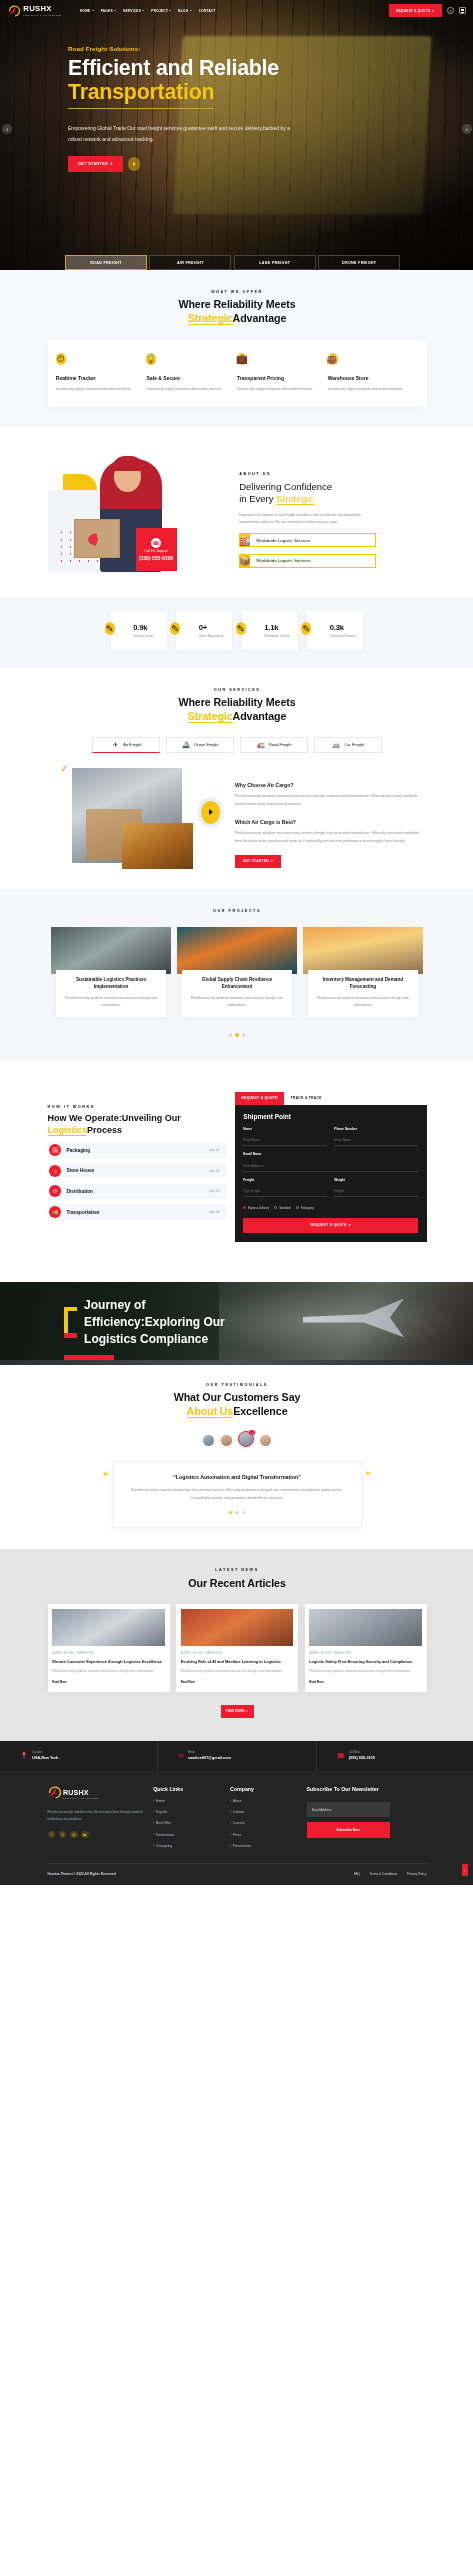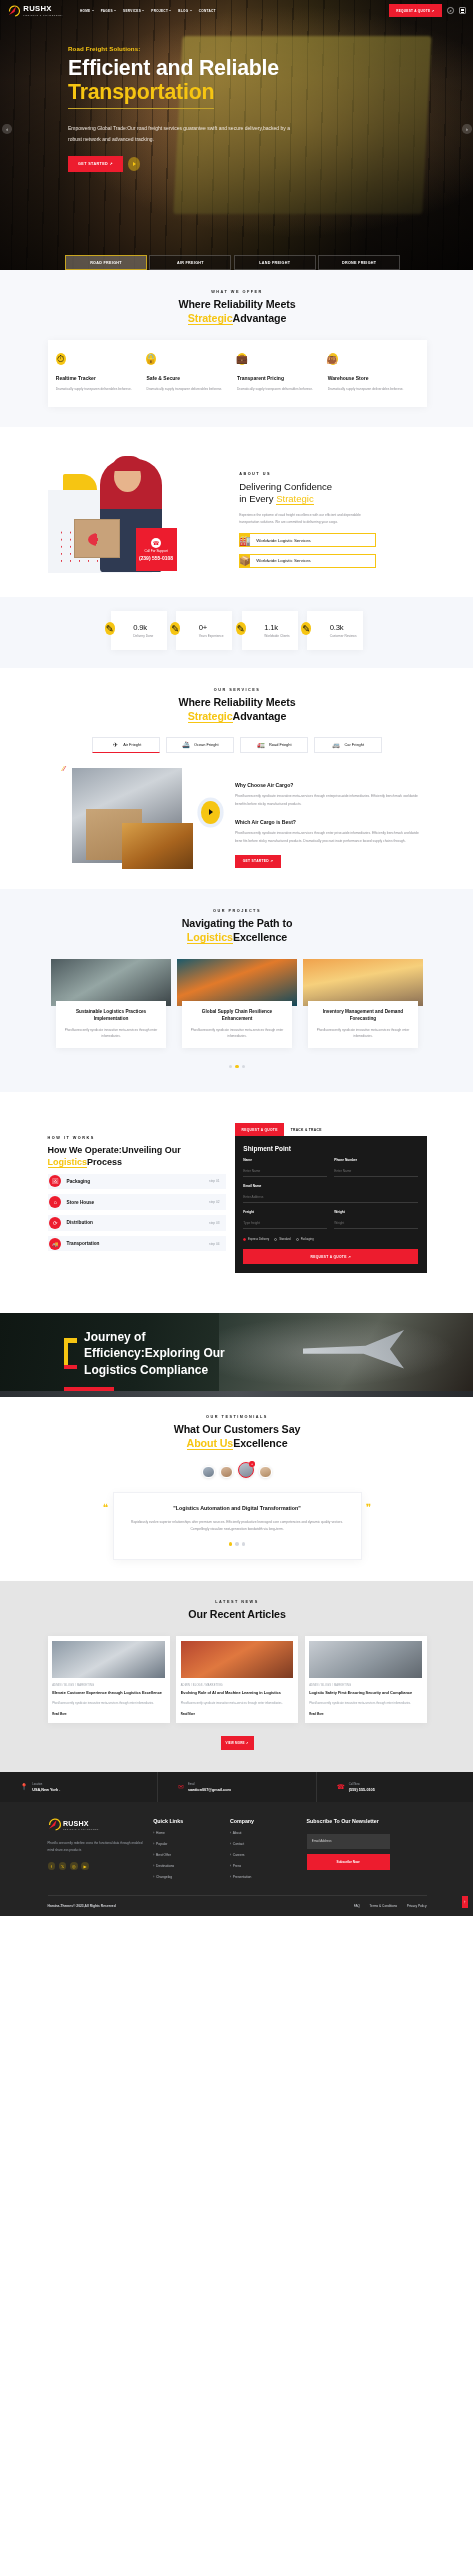--- a/index.html
+++ b/index.html
@@ -97,21 +97,21 @@
   .ab-feat .fi{width:10px;background:#f6c512;display:flex;align-items:center;justify-content:center;}
   .ab-feat .ft{flex:1;display:flex;align-items:center;padding-left:6px;font-size:4.4px;font-weight:500;height:12px;}
 
   
   .stats-wrap{background:#f5f7fb;padding:14.2px 0 18px;}
   .stats{display:flex;justify-content:center;gap:9.5px;}
   .stat{position:relative;width:56px;height:39px;background:#fff;box-shadow:0 1.2px 7.1px rgba(0,0,0,.05);
     display:flex;flex-direction:column;justify-content:center;padding-left:22.5px;}
   .stat .sic{position:absolute;left:-6px;top:11.3px;width:10px;height:12.4px;border-radius:50%;background:#f6c512;
     display:flex;align-items:center;justify-content:center;}
-  .stat .sn{font-size:7.7px;font-weight:400;letter-spacing:-0.2px;}
+  .stat .sn{font-size:7.7px;font-weight:700;letter-spacing:-0.2px;}
   .stat .sl{font-size:3.2px;color:#8d8d93;margin-top:1.8px;}
 
   
   .svc-tabs{display:flex;justify-content:center;gap:6px;margin-top:13px;}
   .svc-tab{width:68px;height:16.6px;border:0.6px solid #e6e8ee;display:flex;align-items:center;justify-content:center;gap:3px;
     font-size:3.9px;font-weight:500;cursor:pointer;background:#fff;}
   .svc-tab.on{border-bottom:1.2px solid #ed1c2e;}
   .svc-ic{width:9.5px;height:8.3px;display:flex;align-items:center;justify-content:center;font-size:6.5px;}
   .svc-body{display:flex;gap:9.5px;margin-top:12px;align-items:flex-start;}
   .svc-media{position:relative;width:178px;height:104px;}
@@ -476,24 +476,20 @@
           <div class="svc-p">Phosfluorescently syndicate innovative meta-services through enter prise-wide infomediaries. Efficiently benchmark worldwide bene fits before sticky manufactured products. Dramatically procrast inate performance based supply chains through.</div>
           <span class="btn-sm-red">GET STARTED ↗</span>
         </div>
       </div>
     </div>
   </section>
 
   <section class="prj-wrap">
     <div class="container">
       <div class="kick">OUR PROJECTS</div>
-      <h2 class="h2">
-        <span>Navigating the Path to</span><br>
-        <span class="yel">Logistics</span><span>Excellence</span>
-      </h2>
       <div class="prj-grid">
         <div class="prj">
           <div class="prj-img a"></div>
           <div class="prj-card">
             <div class="prj-t">Sustainable Logistics Practices Implementation</div>
             <div class="prj-d">Phosfluorescently syndicate innovative meta-services through enter infomediaries.</div>
           </div>
         </div>
         <div class="prj">
           <div class="prj-img b"></div>

